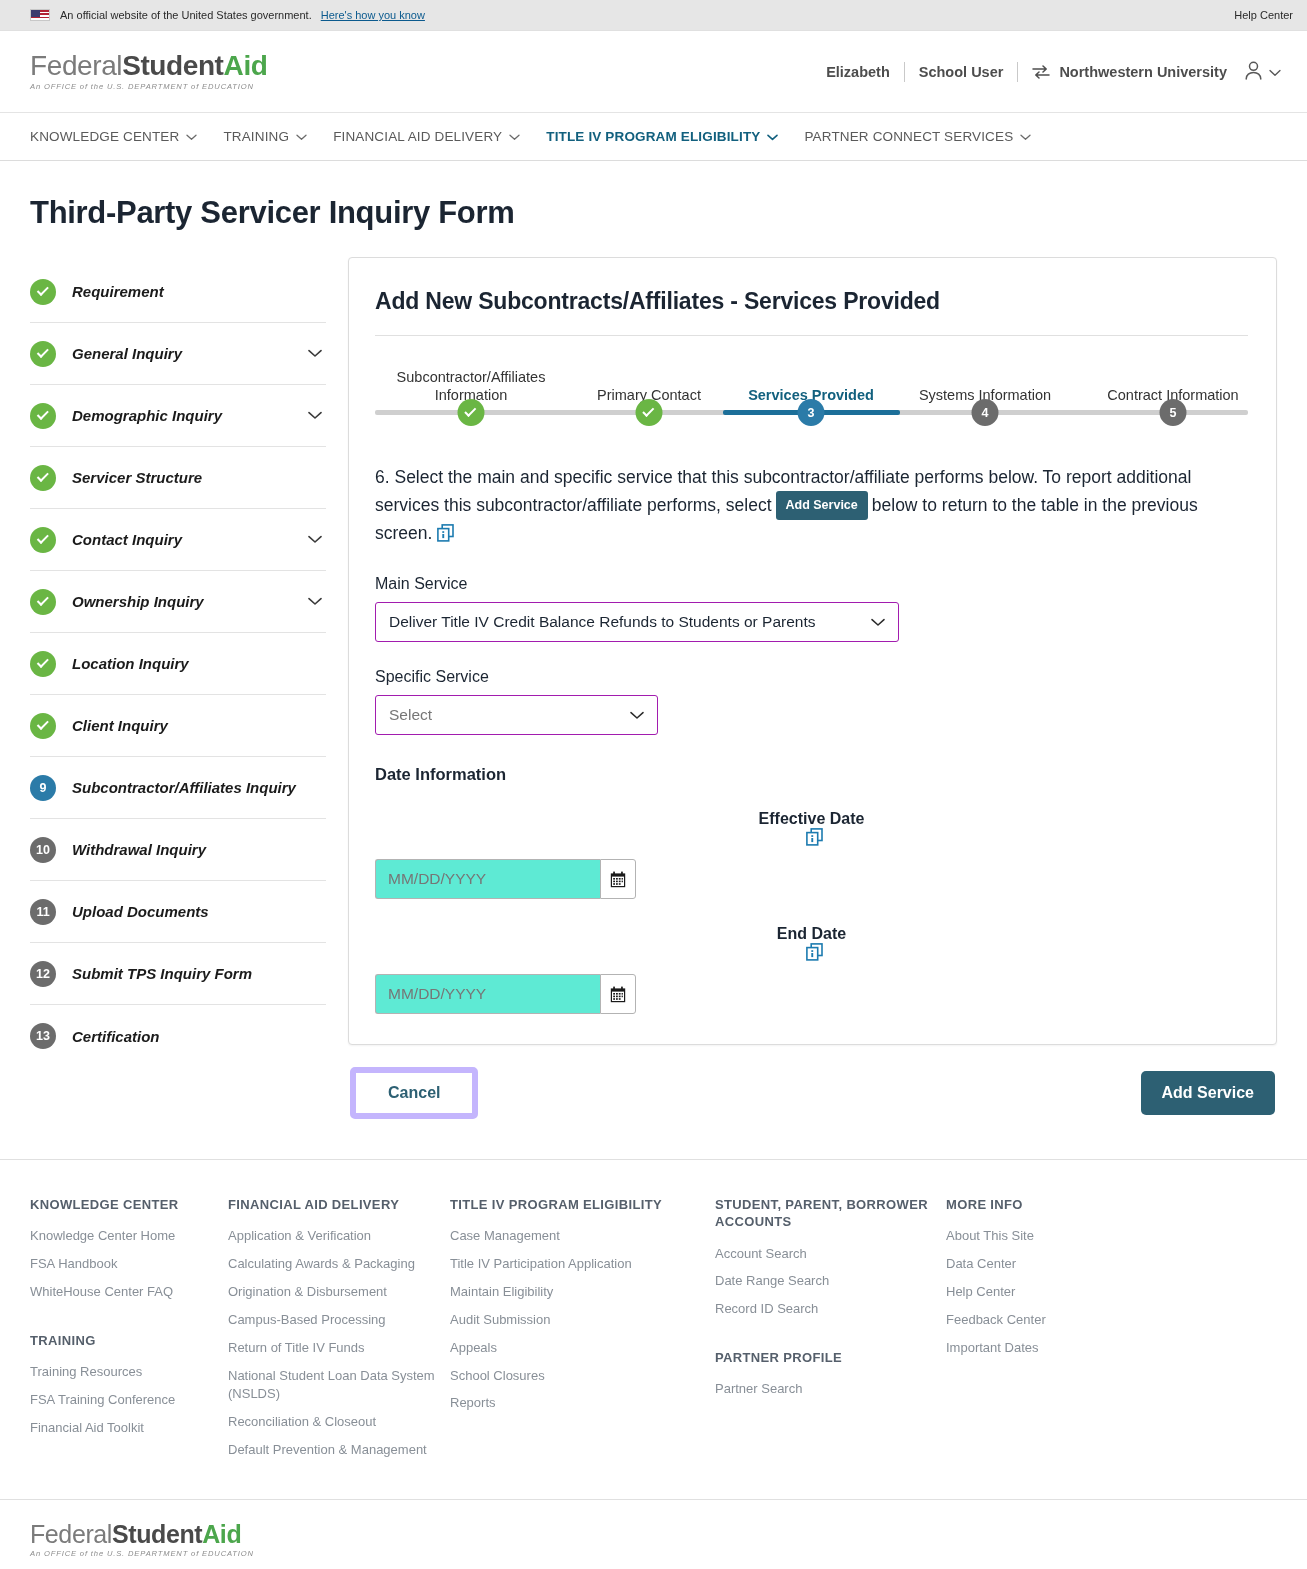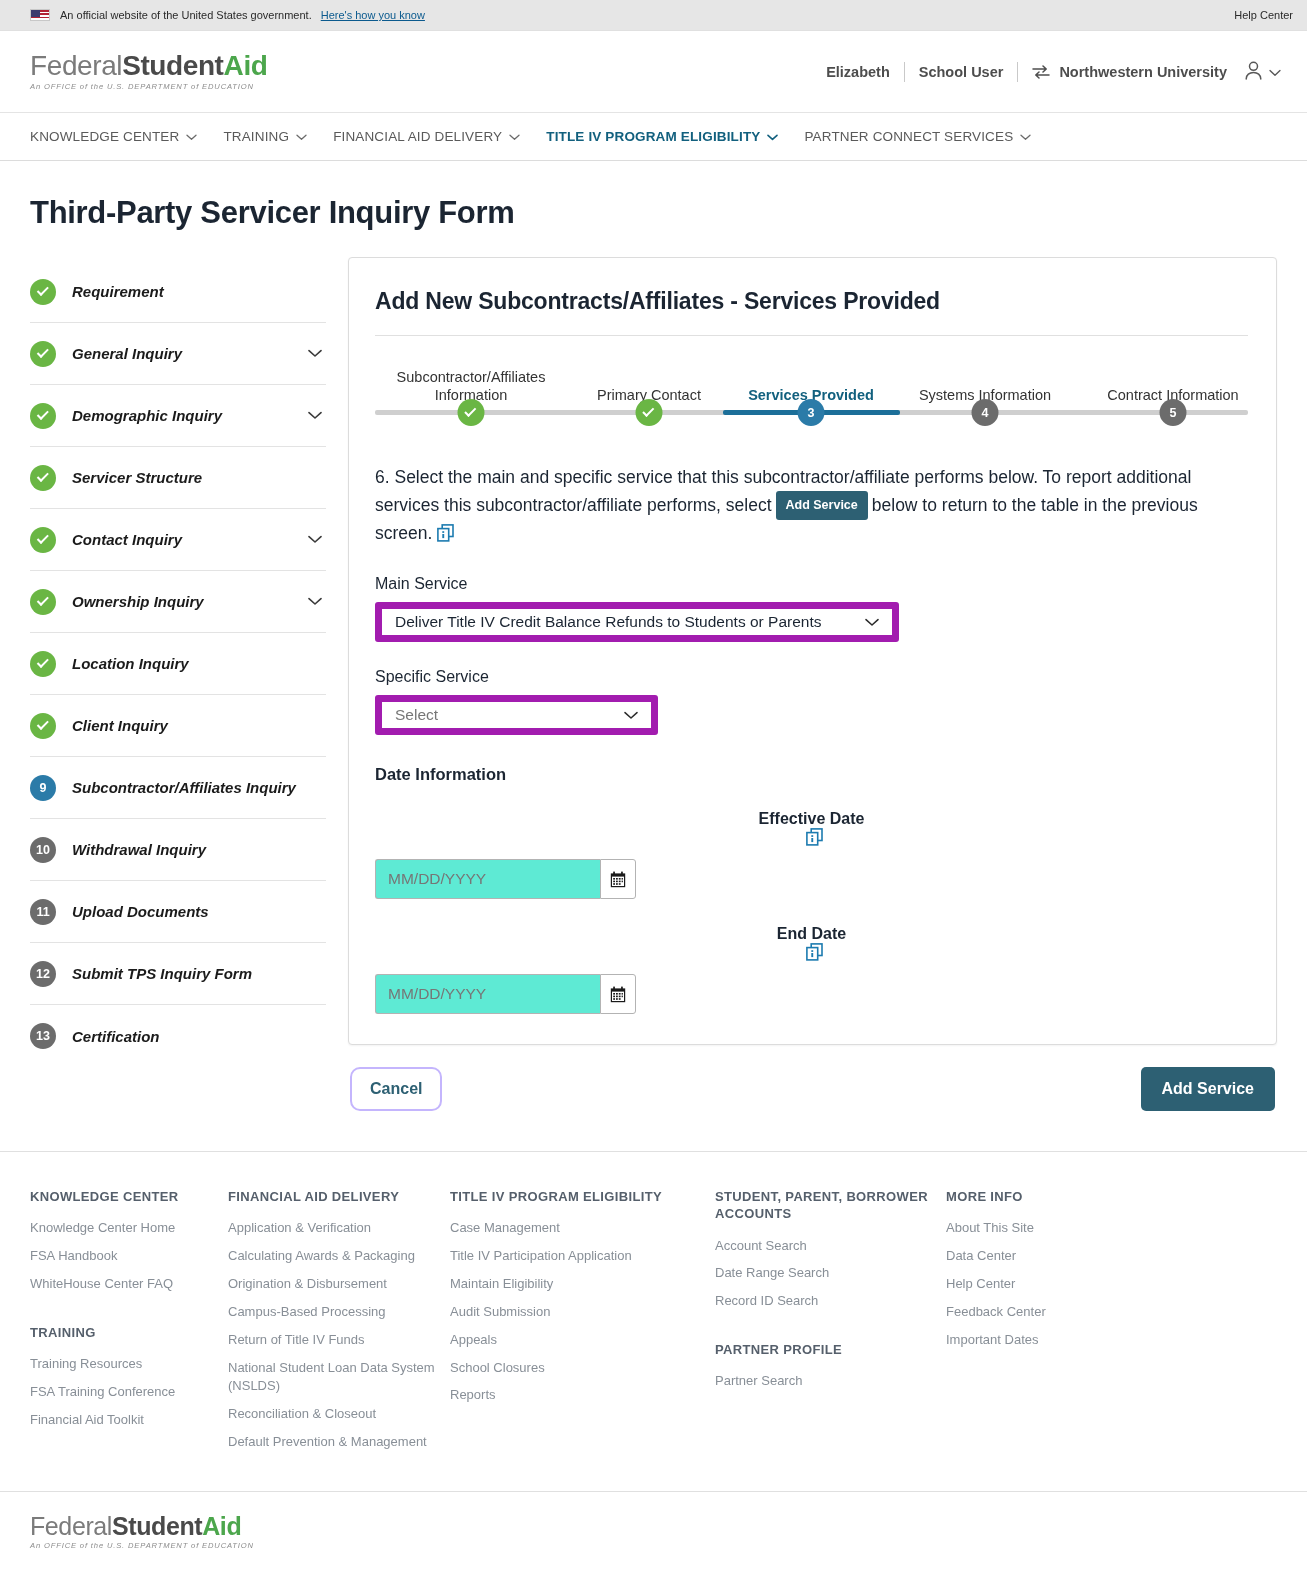--- a/index.html
+++ b/index.html
@@ -286,21 +286,21 @@
     font-size: 16px;
     color: #1b2532;
     margin-top: 26px;
     margin-bottom: 9px;
     display: flex;
     align-items: center;
   }
   .field-label.bold { font-weight: 700; flex-direction: column; }
   .sel {
     height: 40px;
-    border: 7px solid #a21caf;
+    border: 1px solid #a21caf;
     border-radius: 3px;
     background: #fff;
     display: flex;
     align-items: center;
     padding: 0 13px;
     font-size: 15.5px;
     color: #1b2532;
     cursor: pointer;
   }
   .sel .sel-val { flex: 1; white-space: nowrap; }
@@ -342,27 +342,27 @@
   }
 
   
   .actions {
     display: flex;
     align-items: center;
     margin-top: 22px;
     padding: 0 2px;
   }
   .btn-cancel {
-    border: 2px solid #c4b5fd;
-    border-radius: 10px;
+    border: 6px solid #c4b5fd;
+    border-radius: 5px;
     background: #fff;
     color: #2d6073;
     font-size: 16px;
     font-weight: 700;
-    padding: 11px 18px;
+    padding: 11px 32px;
     cursor: pointer;
     font-family: "Liberation Sans", sans-serif;
   }
   .actions .sp { flex: 1; }
   .btn-primary {
     border: none;
     border-radius: 5px;
     background: #2d6073;
     color: #fff;
     font-size: 16px;

